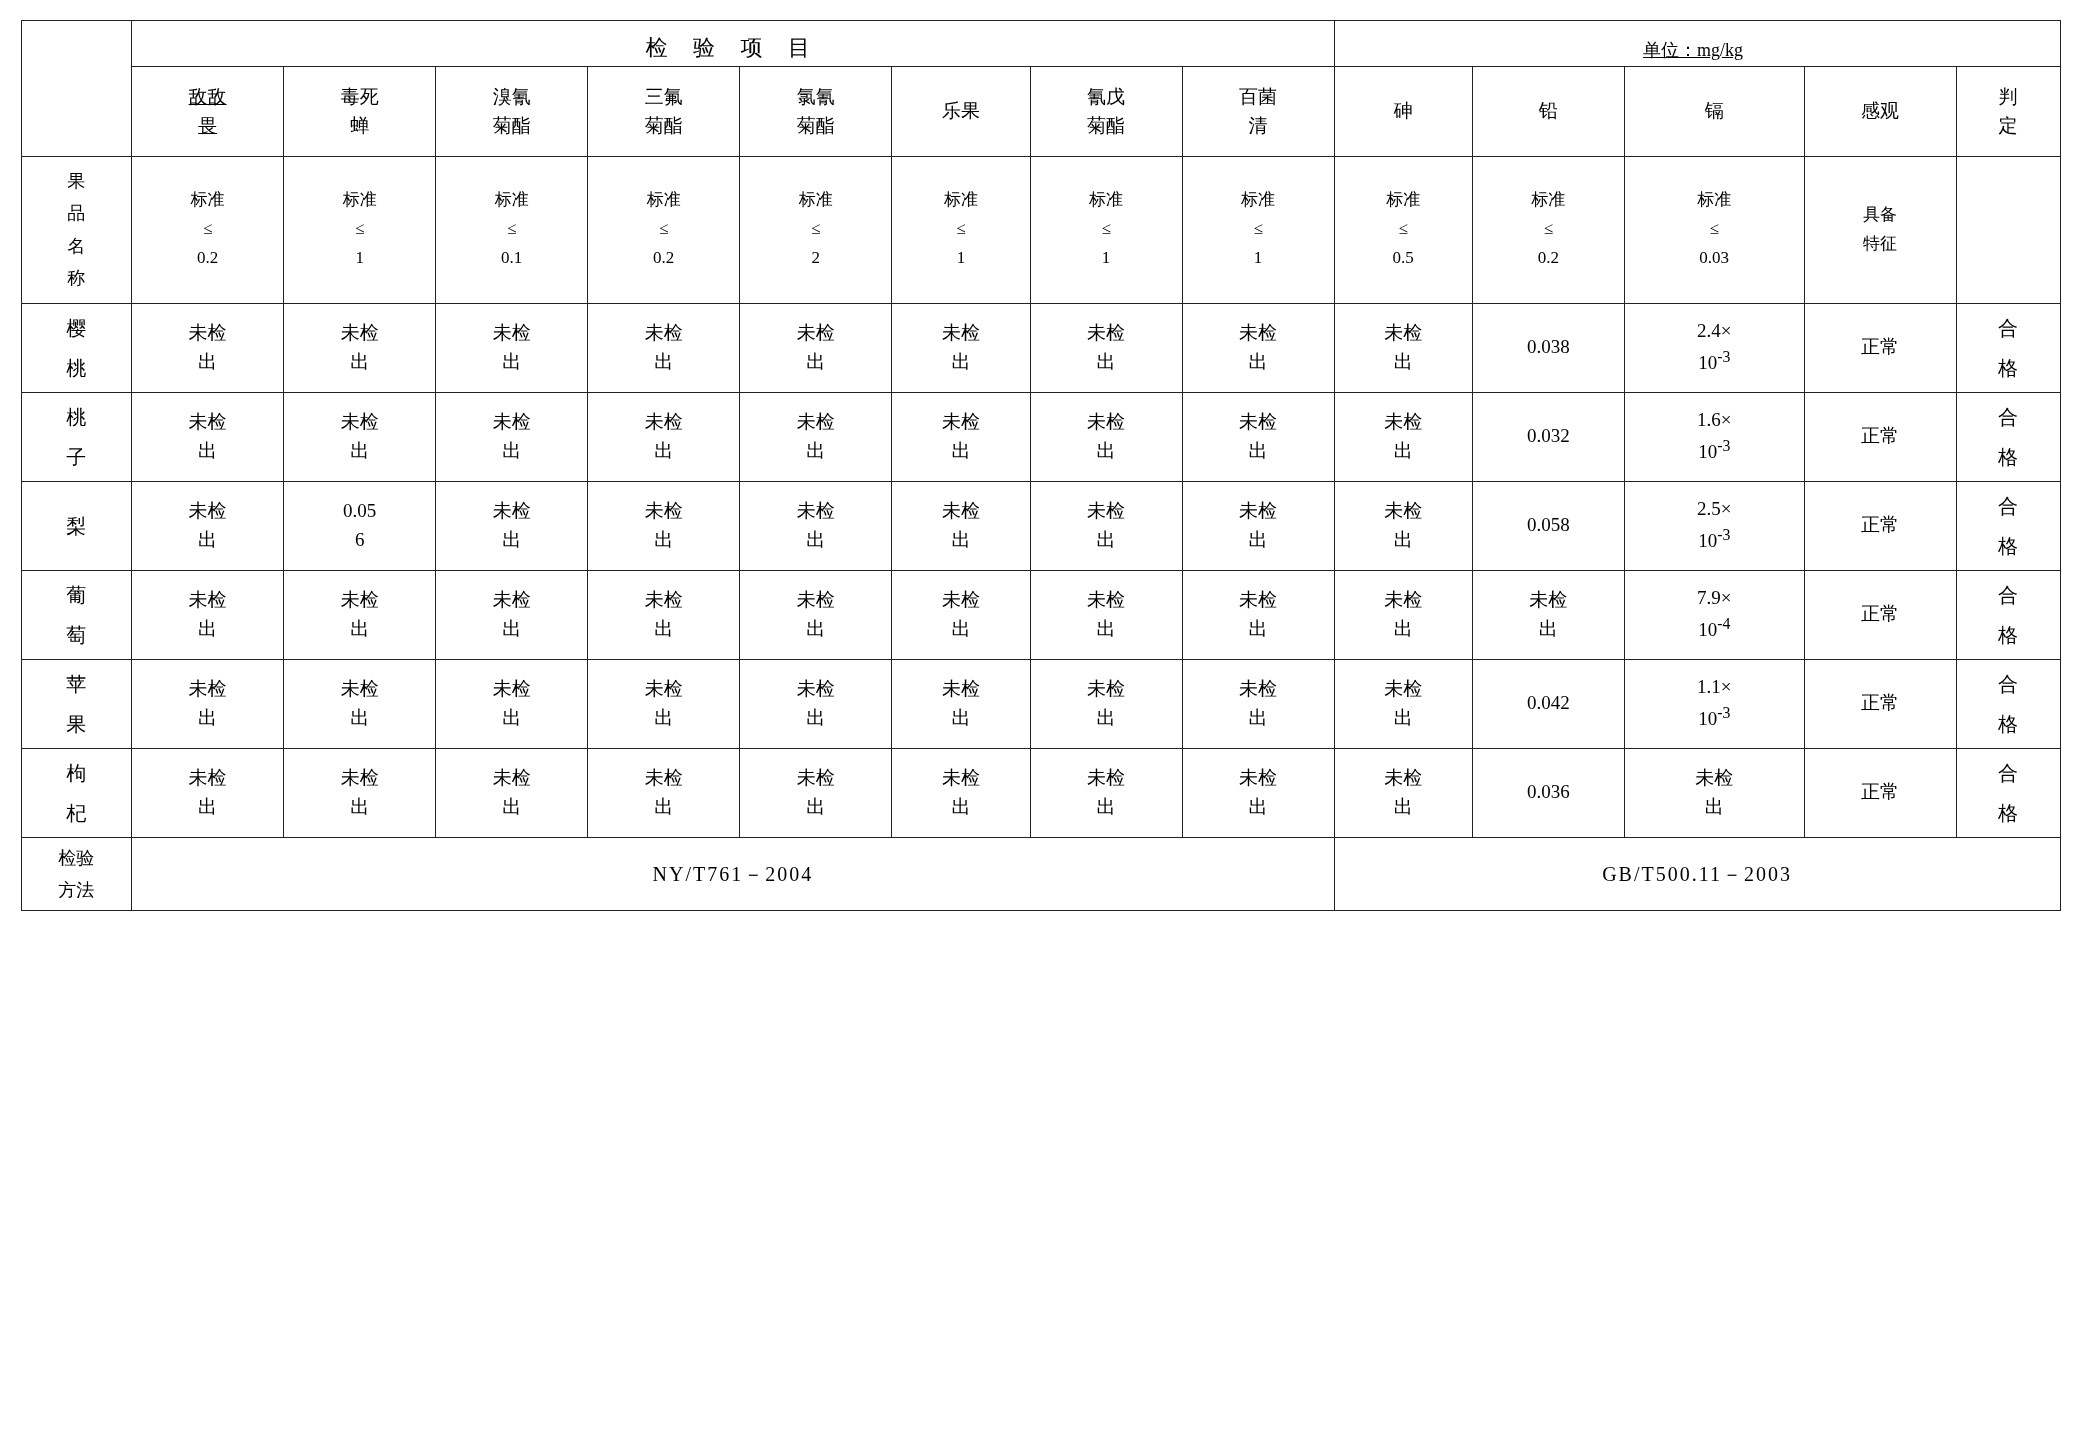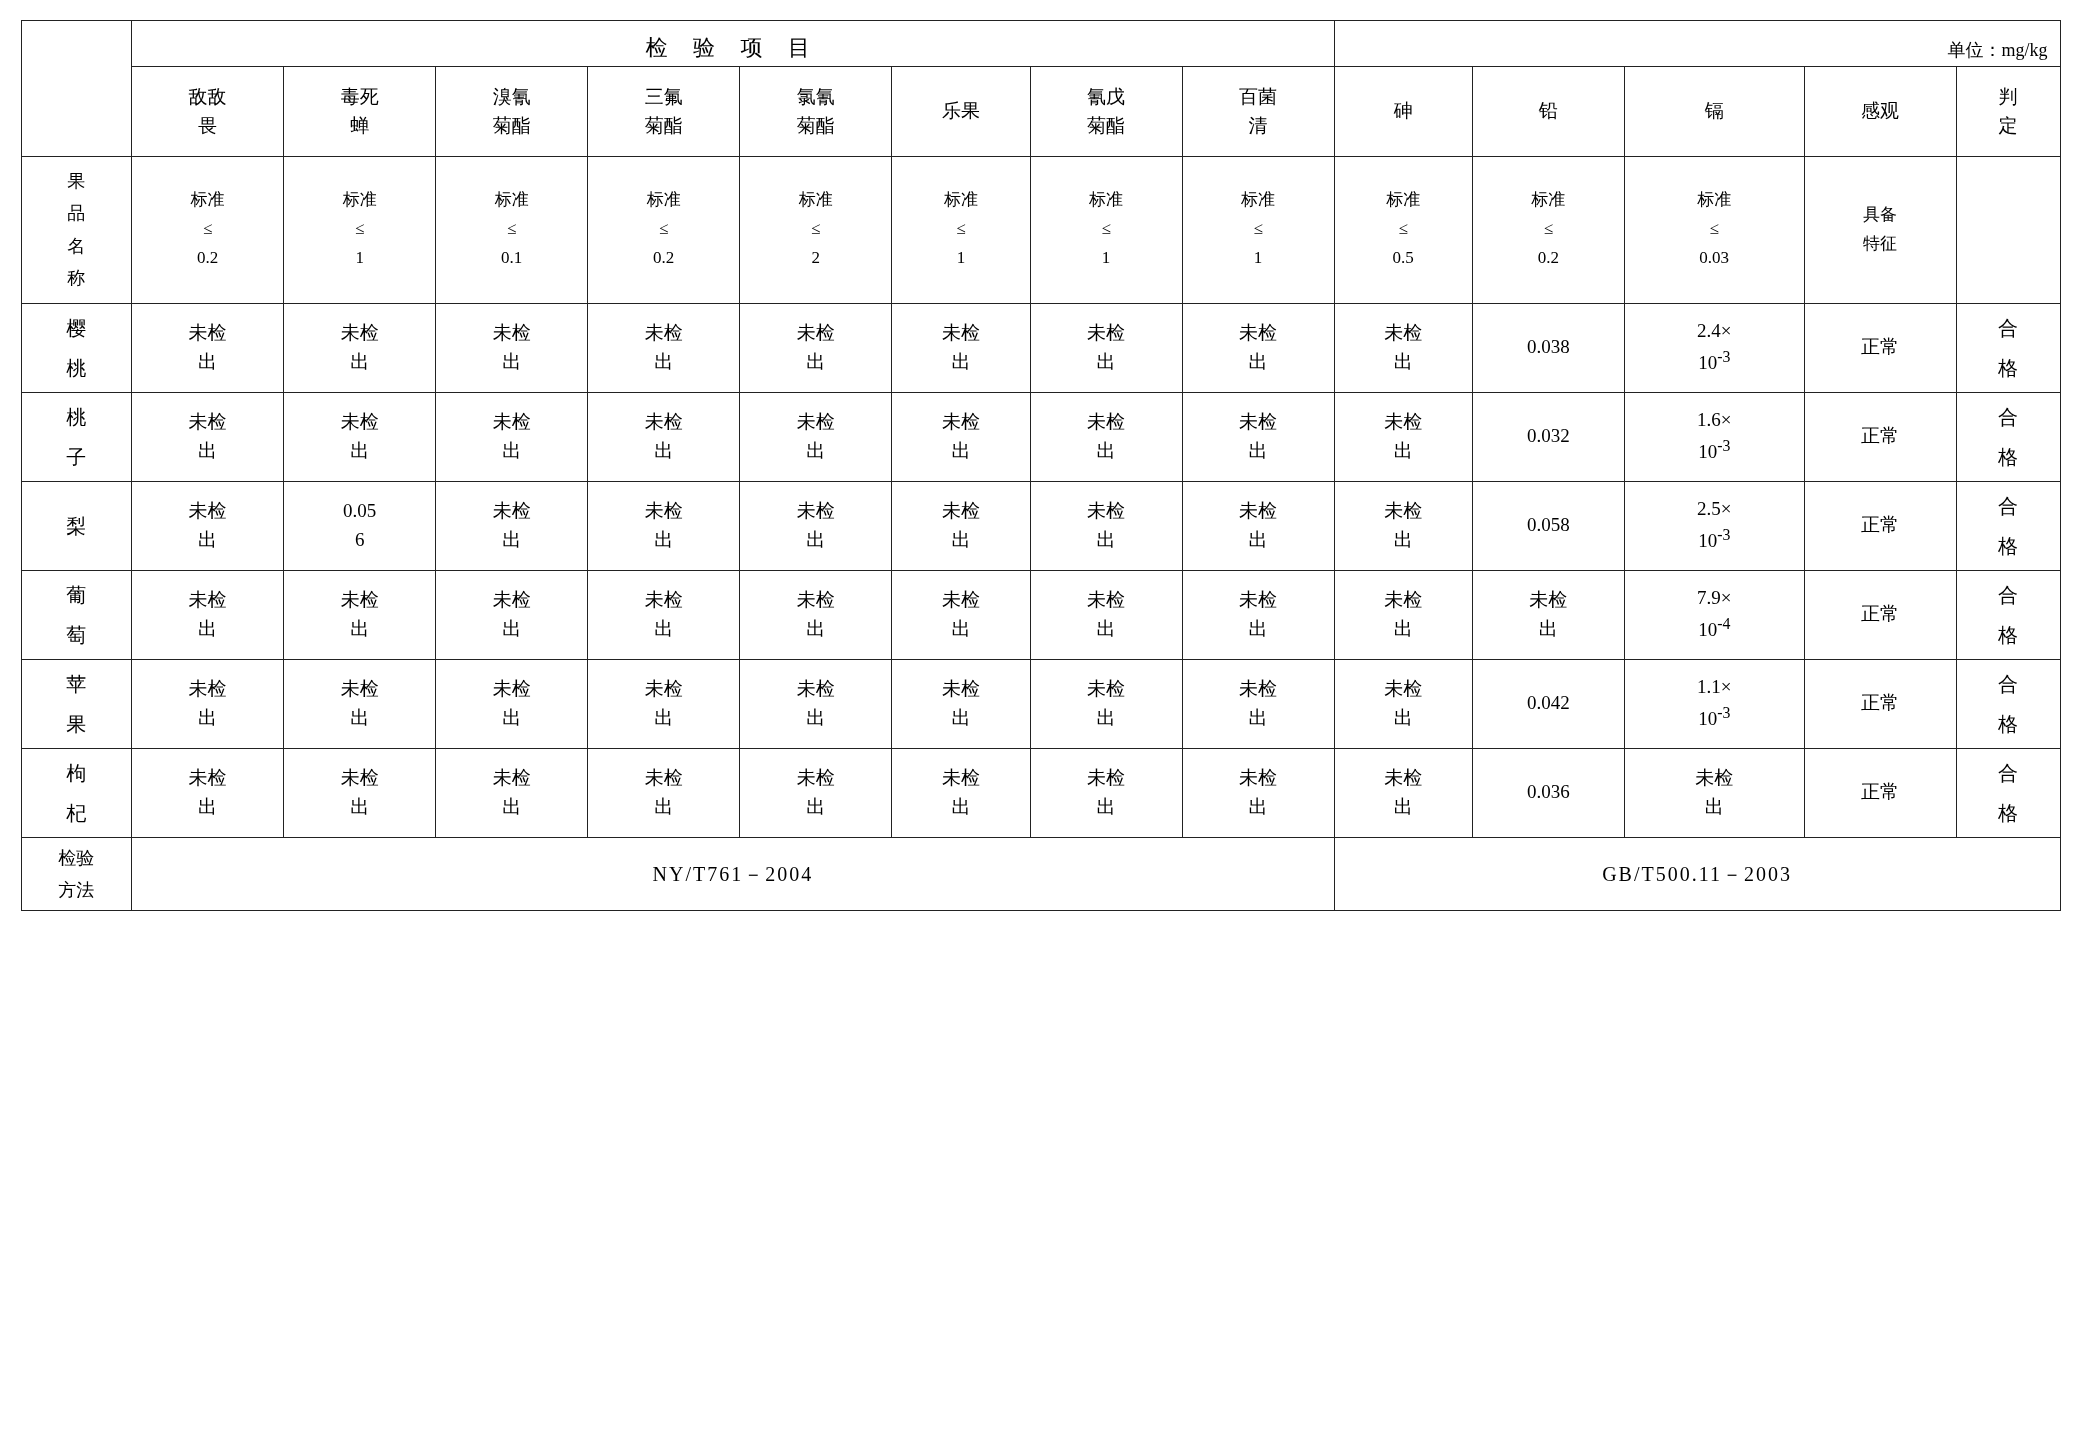--- a/index.html
+++ b/index.html
@@ -52,25 +52,25 @@
       <col style="width:110px">
       <col style="width:130px">
       <col style="width:110px">
       <col style="width:75px">
     </colgroup>
     <tbody>
 
       <tr>
         <td rowspan="2" style="border-bottom:1.5px solid #222; font-size:18px; vertical-align:bottom; text-align:center; padding:4px;"></td>
         <td colspan="8" style="border-bottom:none; font-size:22px; letter-spacing:10px; padding:10px 4px 2px 4px; font-weight:normal;">检    验    项    目</td>
-        <td colspan="5" style="border-bottom:none; font-size:18px; text-align:right; padding:10px 12px 2px 4px; vertical-align:bottom;">单位：mg/kg</td>
-      </tr>
-
-      <tr>
-        <td style="font-size:19px; white-space:pre-line; padding:6px 2px;">敌敌<br>畏</td>
+        <td colspan="5" style="border-bottom:none; font-size:18px; padding:10px 12px 2px 4px; vertical-align:bottom;text-decoration:underline;">单位：mg/kg</td>
+      </tr>
+
+      <tr>
+        <td style="font-size:19px; white-space:pre-line; padding:6px 2px;text-decoration:underline;">敌敌<br>畏</td>
         <td style="font-size:19px; white-space:pre-line; padding:6px 2px;">毒死<br>蝉</td>
         <td style="font-size:19px; white-space:pre-line; padding:6px 2px;">溴氰<br>菊酯</td>
         <td style="font-size:19px; white-space:pre-line; padding:6px 2px;">三氟<br>菊酯</td>
         <td style="font-size:19px; white-space:pre-line; padding:16px 2px;">氯氰<br>菊酯</td>
         <td style="font-size:19px; white-space:pre-line; padding:6px 2px;">乐果</td>
         <td style="font-size:19px; white-space:pre-line; padding:13px 2px;">氰戊<br>菊酯</td>
         <td style="font-size:19px; white-space:pre-line; padding:6px 2px;">百菌<br>清</td>
         <td style="font-size:19px; padding:6px 2px;">砷</td>
         <td style="font-size:19px; padding:6px 2px;">铅</td>
         <td style="font-size:19px; padding:6px 2px;">镉</td>

